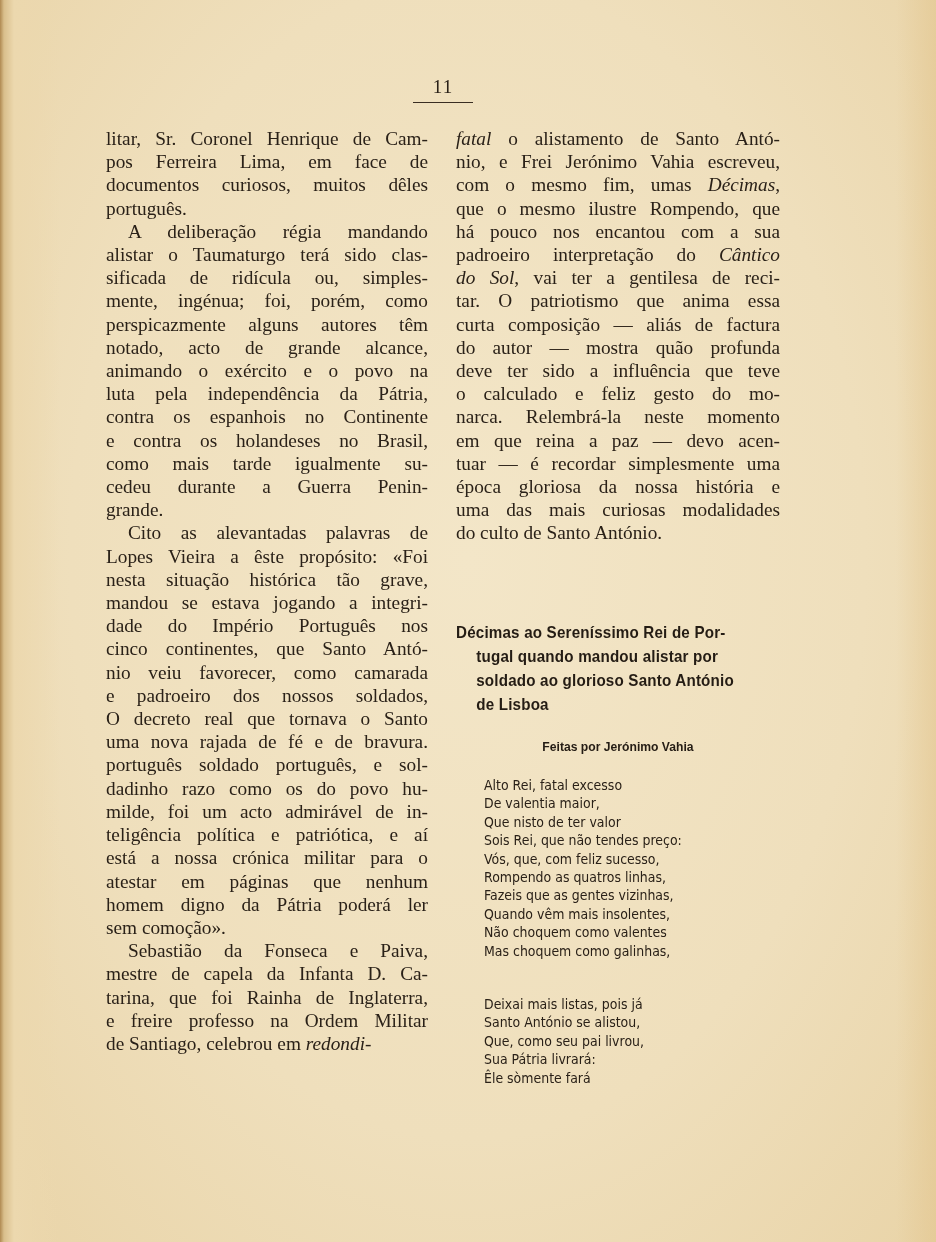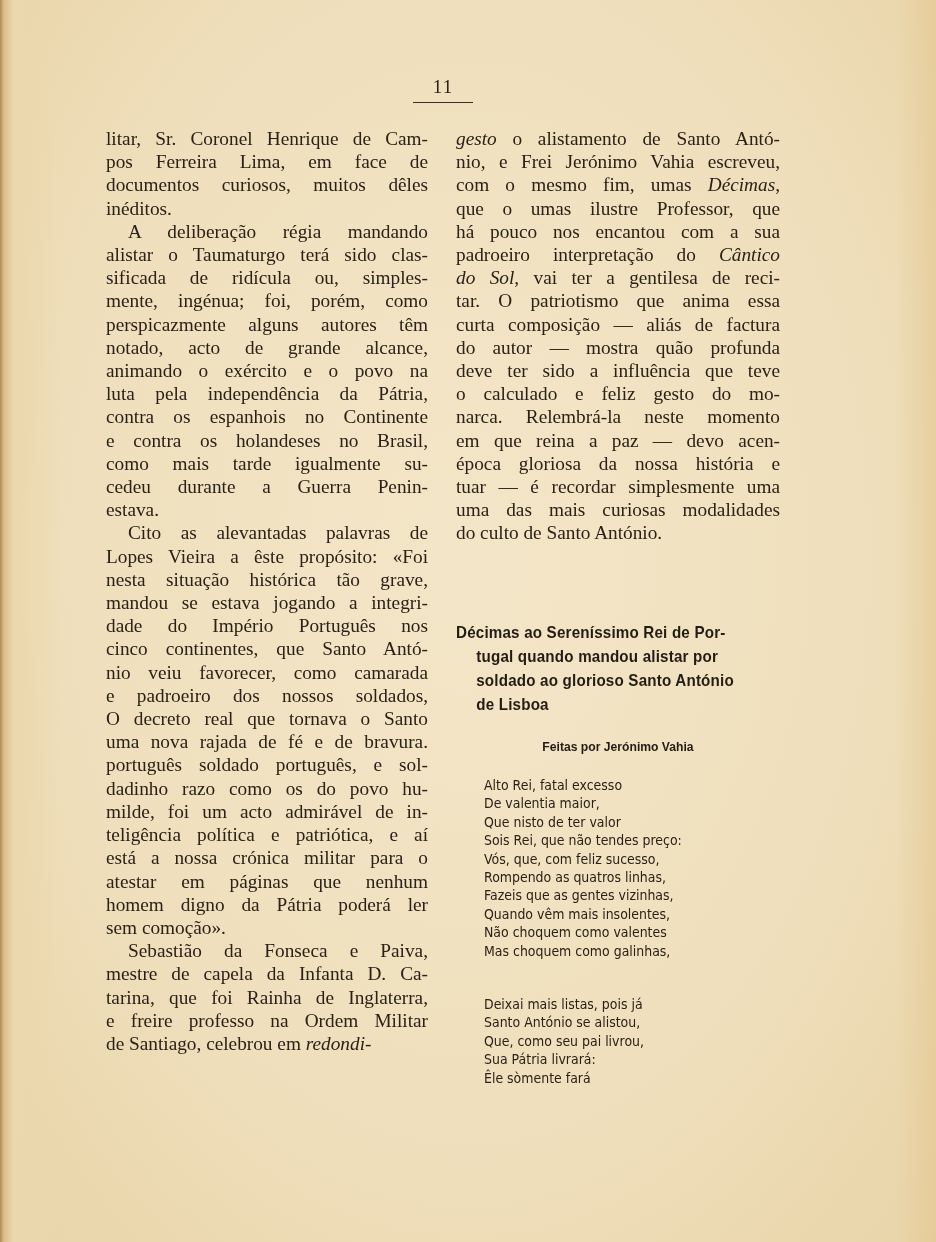--- a/index.html
+++ b/index.html
@@ -128,34 +128,34 @@
 
 <div class="page">
 
   <div class="page-number">11</div>
   <div class="page-rule"></div>
 
   <div class="col col-left">
     <span class="line">litar, Sr. Coronel Henrique de Cam-</span>
     <span class="line">pos Ferreira Lima, em face de</span>
     <span class="line">documentos curiosos, muitos dêles</span>
-    <span class="line last">inéditos.</span>
+    <span class="line last">português.</span>
     <span class="line indent">A deliberação régia mandando</span>
     <span class="line">alistar o Taumaturgo terá sido clas-</span>
     <span class="line">sificada de ridícula ou, simples-</span>
     <span class="line">mente, ingénua; foi, porém, como</span>
     <span class="line">perspicazmente alguns autores têm</span>
     <span class="line">notado, acto de grande alcance,</span>
     <span class="line">animando o exército e o povo na</span>
     <span class="line">luta pela independência da Pátria,</span>
     <span class="line">contra os espanhois no Continente</span>
     <span class="line">e contra os holandeses no Brasil,</span>
     <span class="line">como mais tarde igualmente su-</span>
     <span class="line">cedeu durante a Guerra Penin-</span>
-    <span class="line last">estava.</span>
+    <span class="line last">grande.</span>
     <span class="line indent">Cito as alevantadas palavras de</span>
     <span class="line">Lopes Vieira a êste propósito: «Foi</span>
     <span class="line">nesta situação histórica tão grave,</span>
     <span class="line">mandou se estava jogando a integri-</span>
     <span class="line">dade do Império Português nos</span>
     <span class="line">cinco continentes, que Santo Antó-</span>
     <span class="line">nio veiu favorecer, como camarada</span>
     <span class="line">e padroeiro dos nossos soldados,</span>
     <span class="line">O decreto real que tornava o Santo</span>
     <span class="line">uma nova rajada de fé e de bravura.</span>
@@ -168,36 +168,36 @@
     <span class="line">homem digno da Pátria poderá ler</span>
     <span class="line last">sem comoção».</span>
     <span class="line indent">Sebastião da Fonseca e Paiva,</span>
     <span class="line">mestre de capela da Infanta D. Ca-</span>
     <span class="line">tarina, que foi Rainha de Inglaterra,</span>
     <span class="line">e freire professo na Ordem Militar</span>
     <span class="line last"><span>de Santiago, celebrou em </span><span class="it">redondi-</span></span>
   </div>
 
   <div class="col col-right">
-    <span class="line"><span class="it">gesto</span><span> o alistamento de Santo Antó-</span></span>
+    <span class="line"><span class="it">fatal</span><span> o alistamento de Santo Antó-</span></span>
     <span class="line">nio, e Frei Jerónimo Vahia escreveu,</span>
     <span class="line"><span>com o mesmo fim, umas </span><span class="it">Décimas</span><span>,</span></span>
-    <span class="line">que o umas ilustre Professor, que</span>
+    <span class="line">que o mesmo ilustre Rompendo, que</span>
     <span class="line">há pouco nos encantou com a sua</span>
     <span class="line"><span>padroeiro interpretação do </span><span class="it">Cântico</span></span>
     <span class="line"><span class="it">do Sol</span><span>, vai ter a gentilesa de reci-</span></span>
     <span class="line">tar. O patriotismo que anima essa</span>
     <span class="line">curta composição — aliás de factura</span>
     <span class="line">do autor — mostra quão profunda</span>
     <span class="line">deve ter sido a influência que teve</span>
     <span class="line">o calculado e feliz gesto do mo-</span>
     <span class="line">narca. Relembrá-la neste momento</span>
     <span class="line">em que reina a paz — devo acen-</span>
+    <span class="line">tuar — é recordar simplesmente uma</span>
     <span class="line">época gloriosa da nossa história e</span>
-    <span class="line">tuar — é recordar simplesmente uma</span>
     <span class="line">uma das mais curiosas modalidades</span>
     <span class="line last">do culto de Santo António.</span>
   </div>
 
   <div class="poem-heading">
     <span class="h-line">Décimas ao Sereníssimo Rei de Por-</span>
     <span class="h-line cont">tugal quando mandou alistar por</span>
     <span class="h-line cont">soldado ao glorioso Santo António</span>
     <span class="h-line cont">de Lisboa</span>
   </div>

